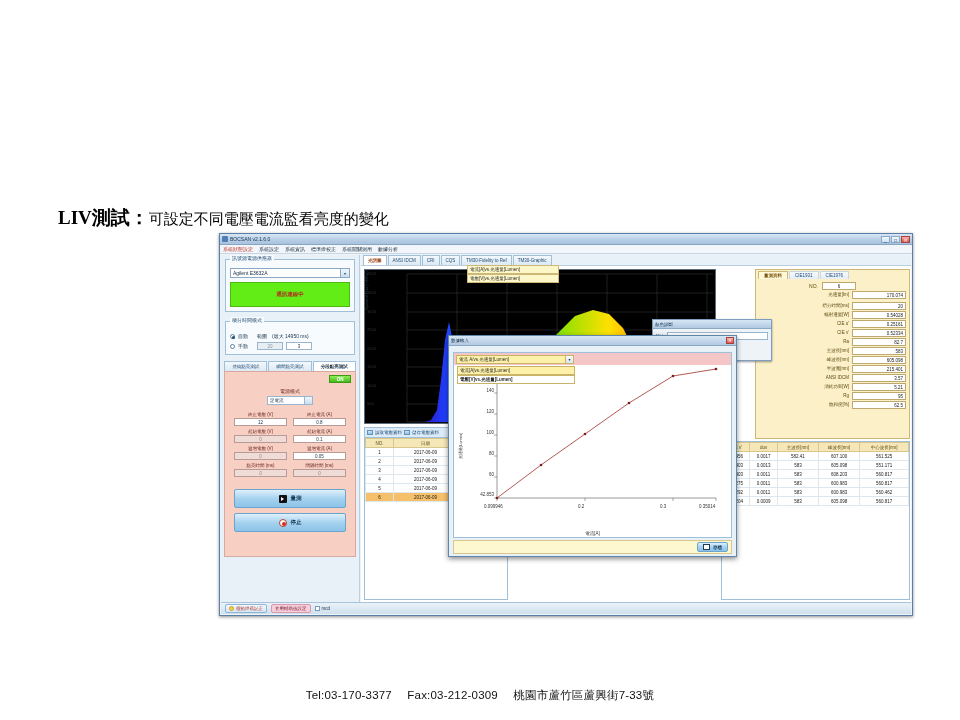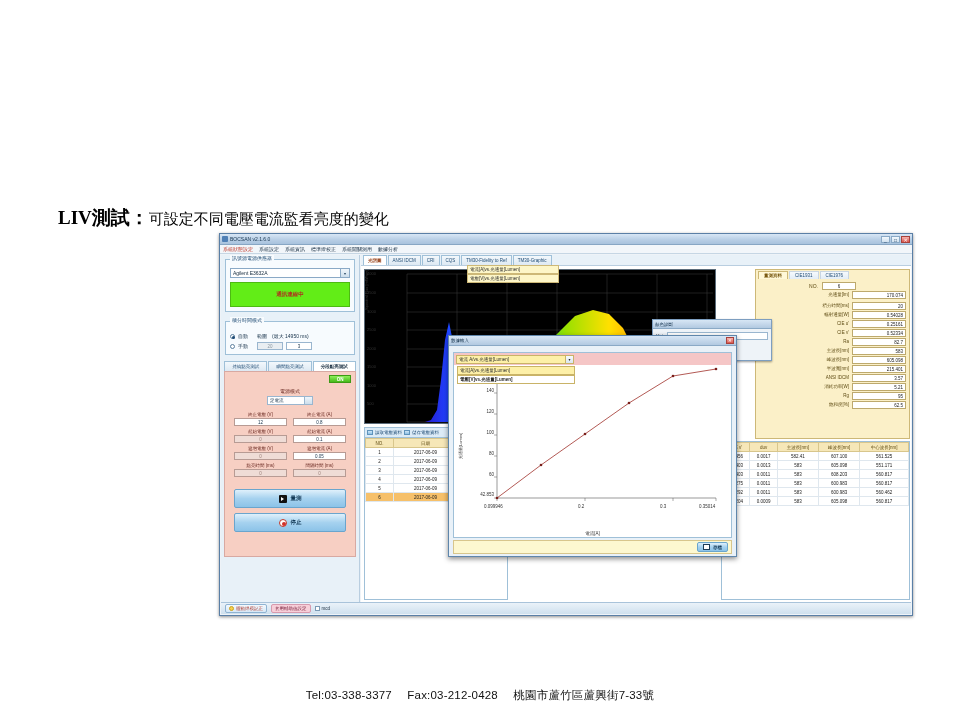--- a/index.html
+++ b/index.html
@@ -315,22 +315,22 @@
   #xy-save .dsk { width:7px; height:6px; background:#fff; border:1px solid #1f3d57; }
 </style>
 </head>
 <body>
 
 <div id="slide-title">
   <span class="t-main">LIV測試：</span><span class="t-sub">可設定不同電壓電流監看亮度的變化</span>
 </div>
 
 <div id="slide-footer">
-  <span>Tel:03-338-3377</span>
-  <span>Fax:03-212-0428</span>
+  <span>Tel:03-170-3377</span>
+  <span>Fax:03-212-0309</span>
   <span>桃園市蘆竹區蘆興街7-33號</span>
 </div>
 
 <div id="app-window">
 
   <div class="titlebar">
     <span class="tb-ico"></span>
     <span class="tb-text">BOCSAN v2.1.6.0</span>
     <span class="tb-btns">
       <i>_</i>

